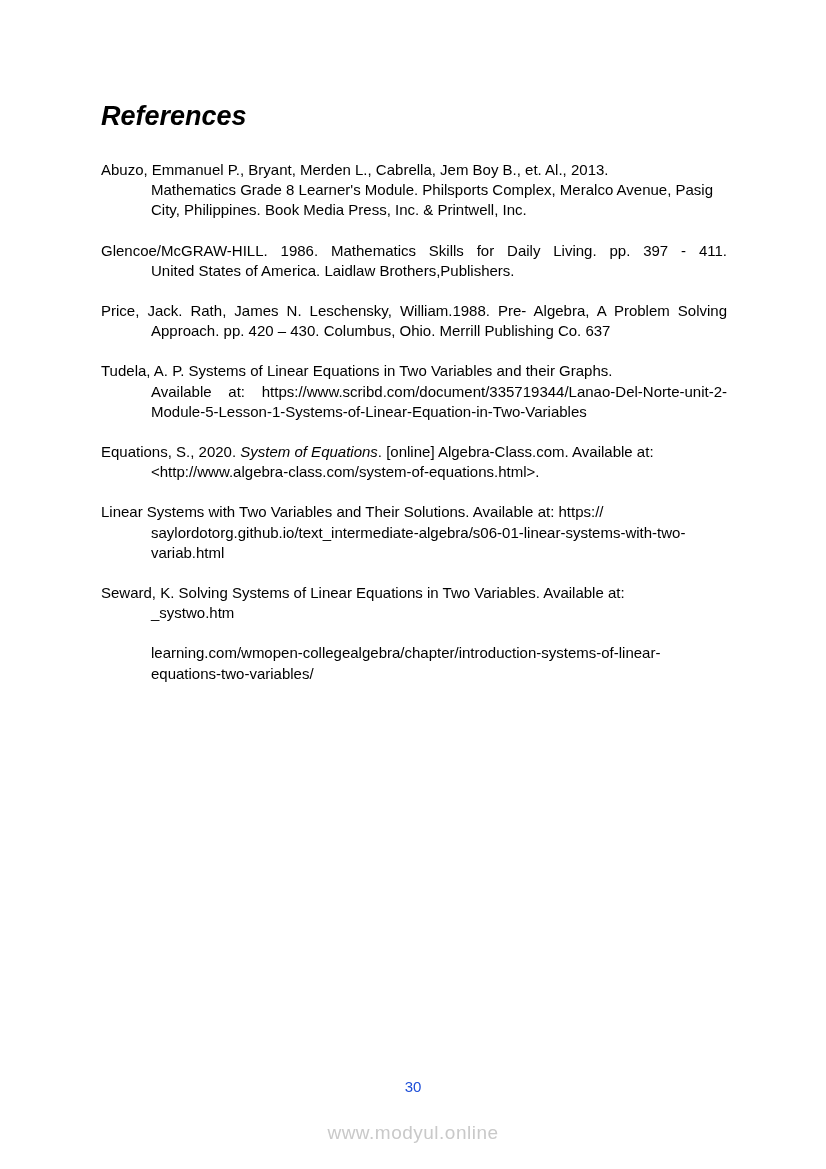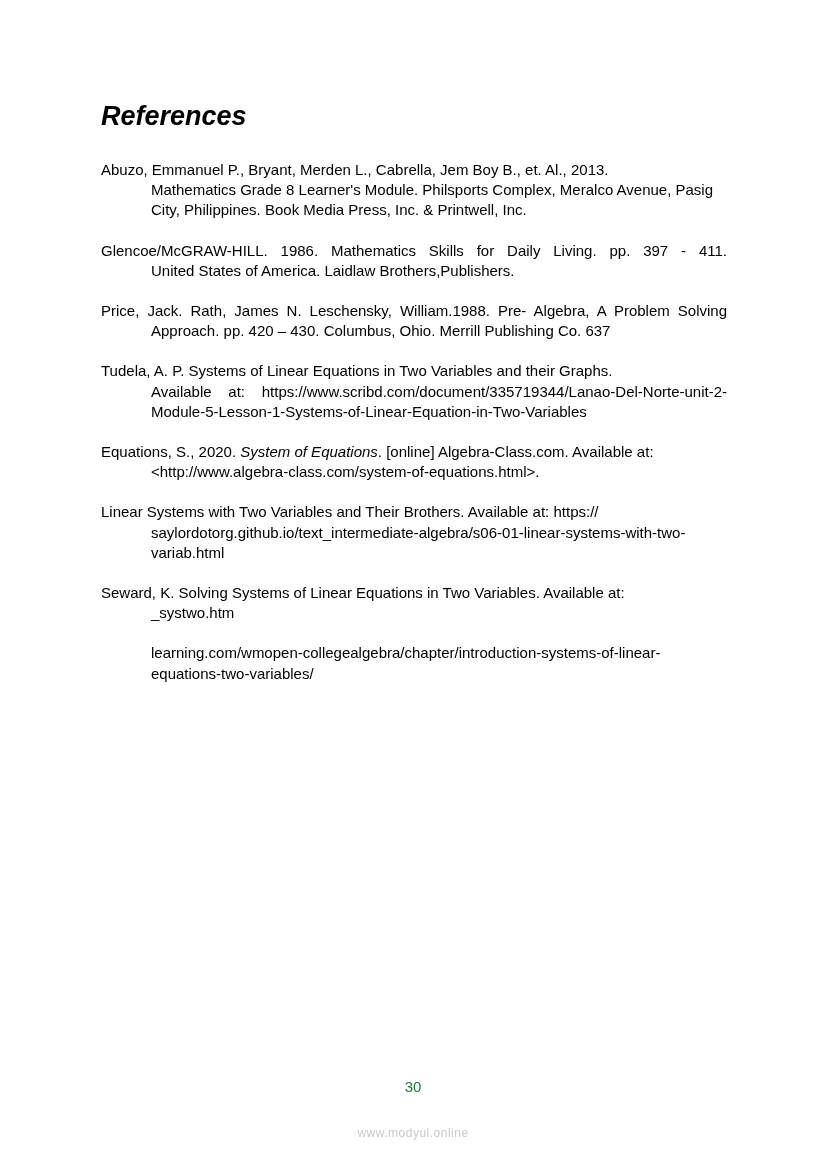--- a/index.html
+++ b/index.html
@@ -50,29 +50,29 @@
     font-style: italic;
   }
   .page-number {
     position: absolute;
     top: 1078px;
     left: 0;
     width: 826px;
     text-align: center;
     font-size: 15px;
     line-height: 18px;
-    color: #15803d;
+    color: #1d4ed8;
   }
   .watermark {
     position: absolute;
     top: 1122px;
     left: 0;
     width: 826px;
     text-align: center;
-    font-size: 12px;
+    font-size: 19px;
     line-height: 22px;
     color: #c9c9c9;
     letter-spacing: 0.5px;
   }
 </style>
 </head>
 <body>
 
 <div class="content">
   <h1 class="title">References</h1>
@@ -93,21 +93,21 @@
       <div class="ref-entry">
         <div class="ref-line"><span>Tudela, A. P. Systems of Linear Equations in Two Variables and their Graphs.</span></div>
         <div class="ref-line indent justify"><span>Available at: https://www.scribd.com/document/335719344/Lanao-Del-Norte-unit-2-</span></div>
         <div class="ref-line indent"><span>Module-5-Lesson-1-Systems-of-Linear-Equation-in-Two-Variables</span></div>
       </div>
       <div class="ref-entry">
         <div class="ref-line"><span>Equations, S., 2020. </span><span class="italic">System of Equations</span><span>. [online] Algebra-Class.com. Available at:</span></div>
         <div class="ref-line indent"><span>&lt;http://www.algebra-class.com/system-of-equations.html&gt;.</span></div>
       </div>
       <div class="ref-entry">
-        <div class="ref-line"><span>Linear Systems with Two Variables and Their Brothers. Available at: https://</span></div>
+        <div class="ref-line"><span>Linear Systems with Two Variables and Their Solutions. Available at: https://</span></div>
         <div class="ref-line indent"><span>saylordotorg.github.io/text_intermediate-algebra/s06-01-linear-systems-with-two-</span></div>
         <div class="ref-line indent"><span>variab.html</span></div>
       </div>
       <div class="ref-entry">
         <div class="ref-line"><span>Seward, K. Solving Systems of Linear Equations in Two Variables. Available at:</span></div>
         <div class="ref-line indent"><span>_systwo.htm</span></div>
       </div>
       <div class="ref-entry">
         <div class="ref-line indent"><span>learning.com/wmopen-collegealgebra/chapter/introduction-systems-of-linear-</span></div>
         <div class="ref-line indent"><span>equations-two-variables/</span></div>

